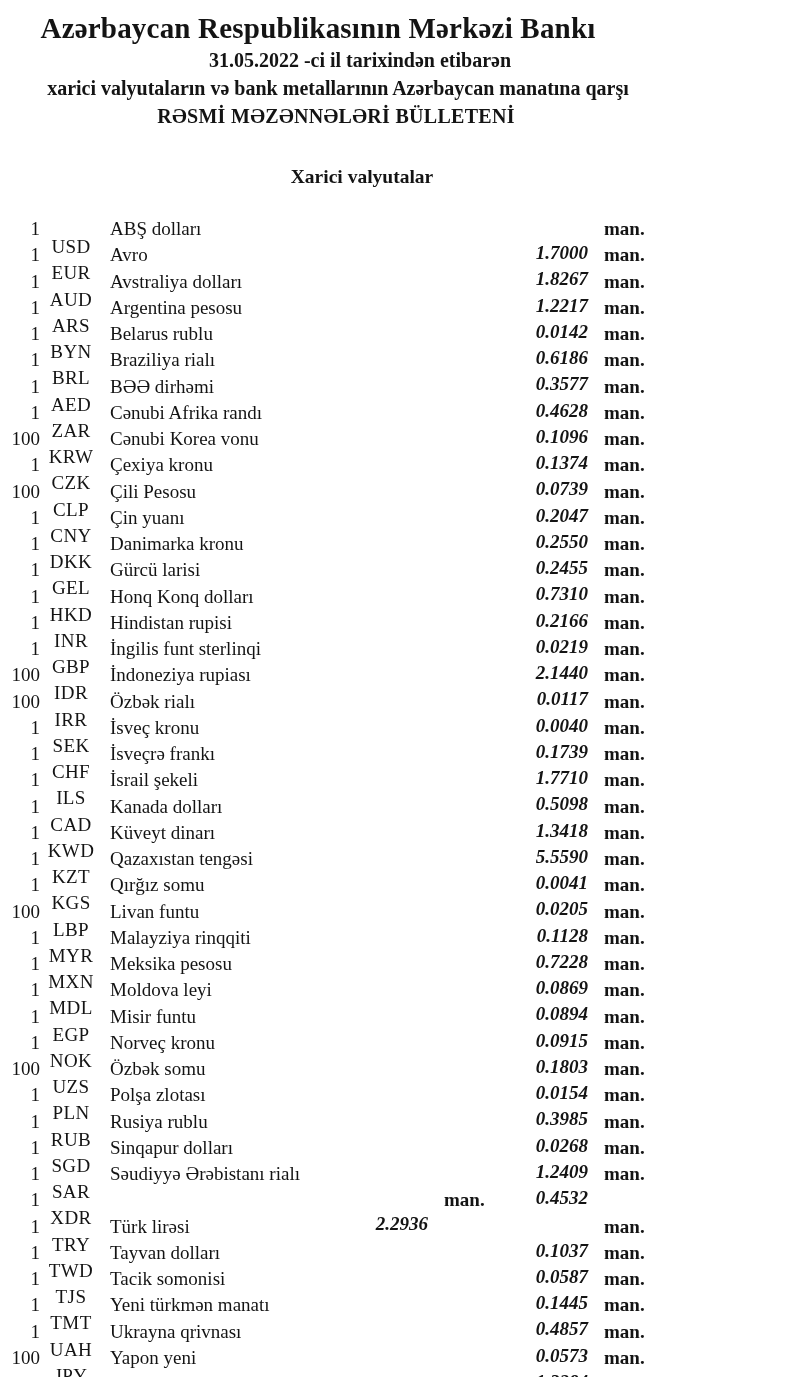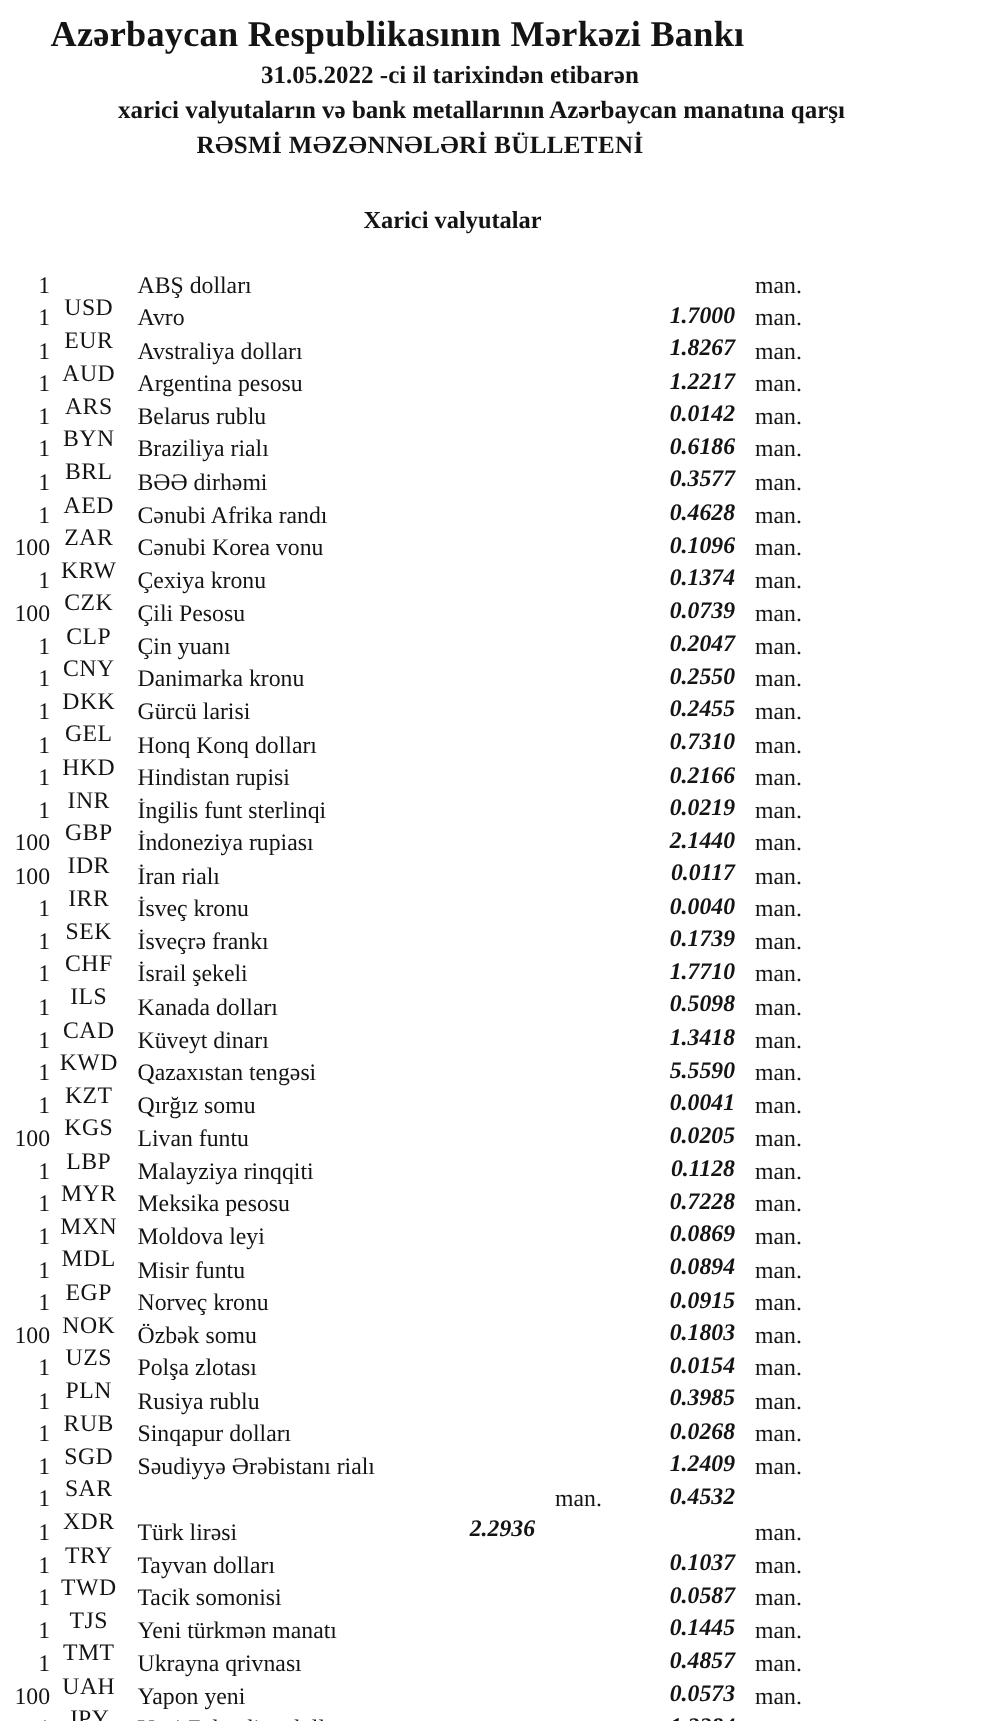--- a/index.html
+++ b/index.html
@@ -23,21 +23,21 @@
     transform:translateX(-20px);
     letter-spacing:0.2px;
   }
   .hline {
     text-align:center;
     font-weight:bold;
     font-size:20px;
     line-height:28px;
   }
   .hline.date-line     { transform:translateX(22px); }
-  .hline.subject-line  { transform:translateX(0px);text-align:right;  }
+  .hline.subject-line  { transform:translateX(0px);  }
   .hline.bulletin-line { transform:translateX(-2px); letter-spacing:0.3px; }
 
   .section-title {
     margin-top:33px;
     text-align:center;
     font-weight:bold;
     font-size:19.5px;
     line-height:28px;
     transform:translateX(24px);
   }
@@ -50,21 +50,21 @@
     height:26.25px;
     align-items:center;
     font-size:19px;
     line-height:26.25px;
     white-space:nowrap;
   }
   .c-nominal { text-align:right; }
   .c-code    { text-align:center; letter-spacing:0.4px;margin-top:36px; }
   .c-name    { padding-left:8px; overflow:hidden; }
   .c-rate    { text-align:right; font-weight:bold; font-style:italic;margin-top:48px; }
-  .c-unit    { padding-left:16px; }
+  .c-unit    { padding-left:16px;font-weight:bold; }
 </style>
 </head>
 <body>
 
 <div class="page">
 
   <div class="bank-title">Azərbaycan Respublikasının Mərkəzi Bankı</div>
 
   <div class="hline date-line">31.05.2022 -ci il tarixindən etibarən</div>
 
@@ -198,21 +198,21 @@
       <div class="rate-row">
       <span class="c-nominal">100</span>
       <span class="c-code">IDR</span>
       <span class="c-name">İndoneziya rupiası</span>
       <span class="c-rate">0.0117</span>
       <span class="c-unit">man.</span>
     </div>
       <div class="rate-row">
       <span class="c-nominal">100</span>
       <span class="c-code">IRR</span>
-      <span class="c-name">İran rialı</span>
+      <span class="c-name">Özbək rialı</span>
       <span class="c-rate">0.0040</span>
       <span class="c-unit">man.</span>
     </div>
       <div class="rate-row">
       <span class="c-nominal">1</span>
       <span class="c-code">SEK</span>
       <span class="c-name">İsveç kronu</span>
       <span class="c-rate">0.1739</span>
       <span class="c-unit">man.</span>
     </div>

